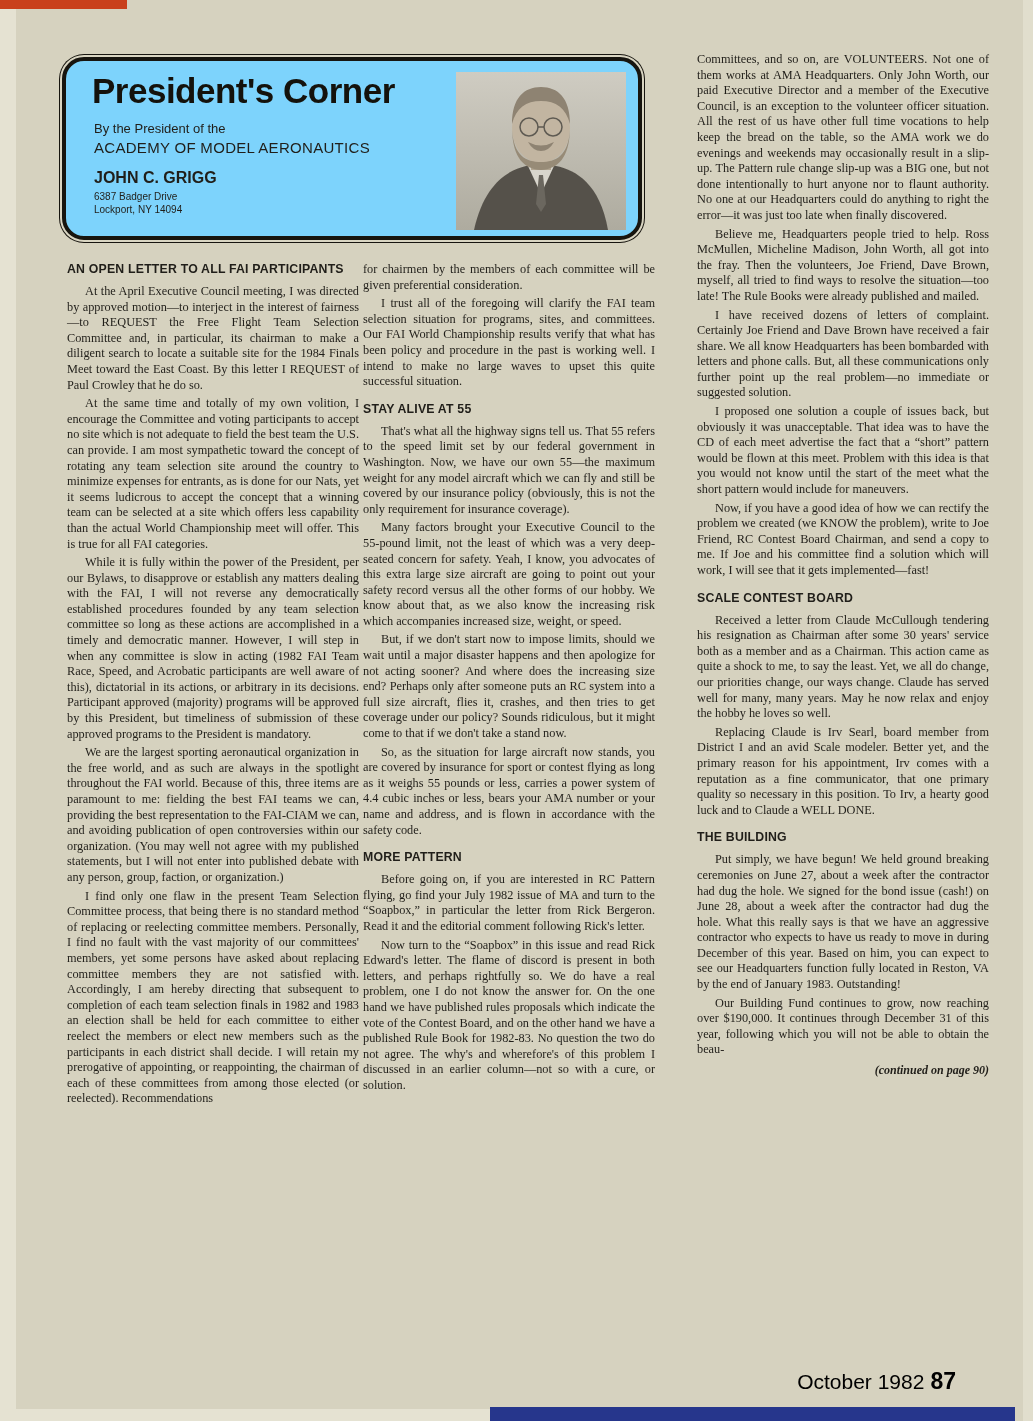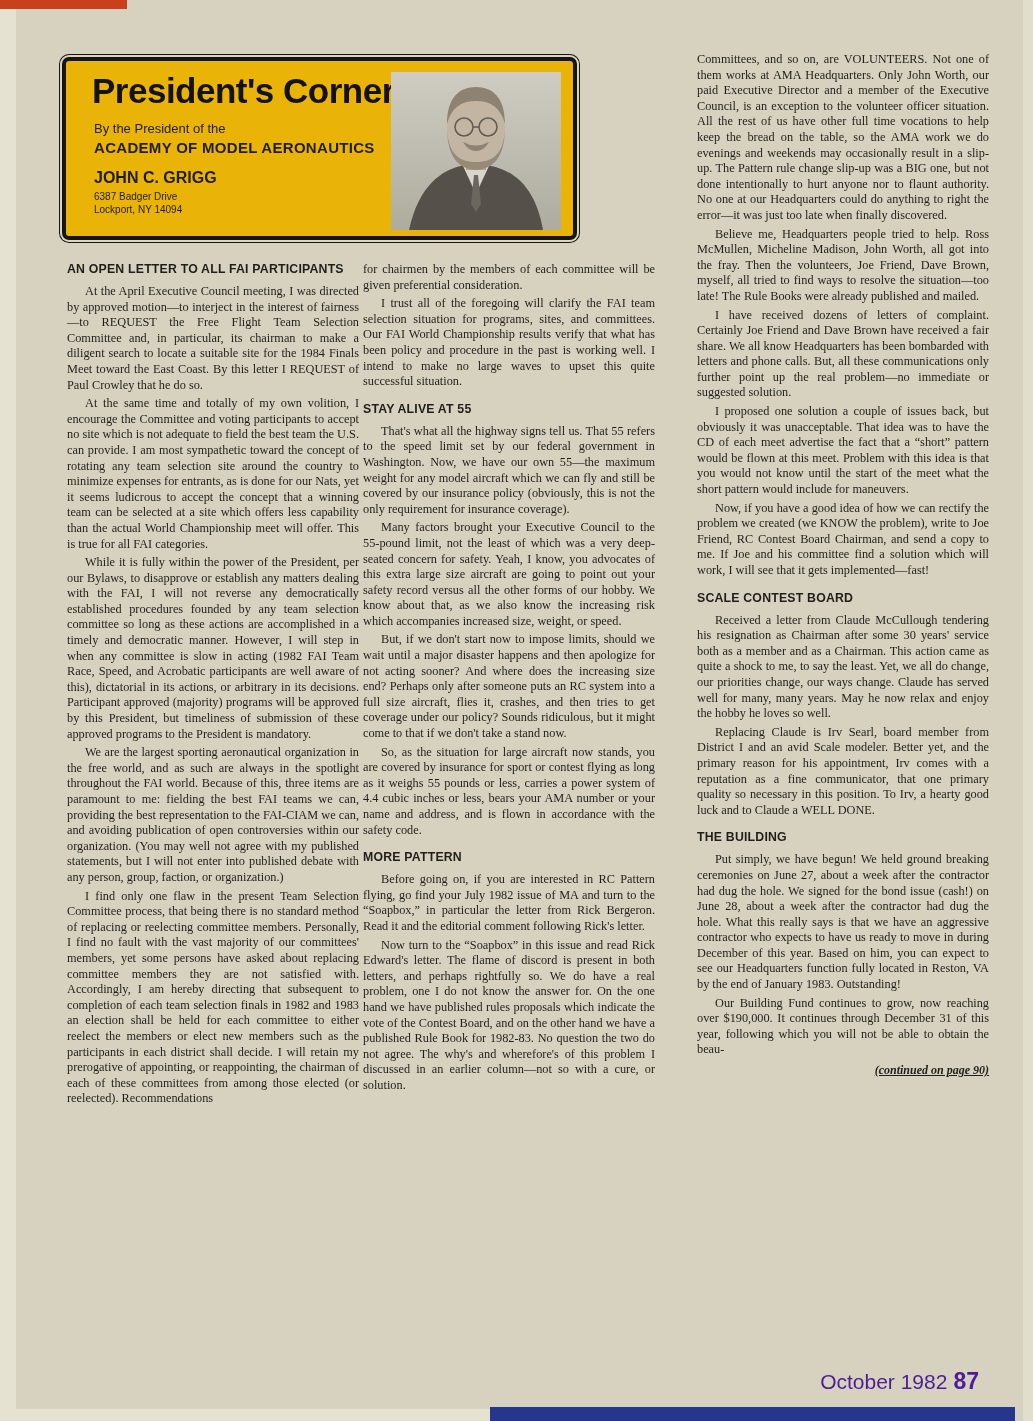--- a/index.html
+++ b/index.html
@@ -11,61 +11,61 @@
     color:#201e19;
     overflow:hidden;
   }
   .edge-left { position:absolute; left:0; top:0; width:16px; height:100%; background:#e5e2d2; }
   .edge-right { position:absolute; right:0; top:0; width:10px; height:100%; background:#e1decd; }
   .edge-bottom-left { position:absolute; left:0; bottom:0; width:490px; height:12px; background:#e5e2d2; }
   .red-bar { position:absolute; left:0; top:0; width:127px; height:9px; background:#c9401c; }
   .blue-bar { position:absolute; left:490px; bottom:0; width:525px; height:14px; background:#26368c; }
 
   .hdr-box {
-    position:absolute; left:62px; top:57px; width:515px; height:183px;
-    background:#eab308;
+    position:absolute; left:62px; top:57px; width:580px; height:183px;
+    background:#7dd3fc;
     border:4px solid #17150f;
-    border-radius:7px;
+    border-radius:22px;
     box-shadow:0 0 0 2px #d9d5c2, 0 0 0 3px #17150f;
     box-sizing:border-box;
   }
   .hdr-text { position:absolute; left:26px; top:10px; width:390px; }
   .hdr-title {
     font-family:"Liberation Sans", sans-serif;
     font-weight:bold; font-size:35px; letter-spacing:-0.5px;
     color:#14120c; margin:0 0 10px 0;
   }
   .hdr-byline { font-family:"Liberation Sans", sans-serif; font-size:13px; margin:0 0 3px 2px; }
-  .hdr-org { font-family:"Liberation Sans", sans-serif; font-weight:bold; font-size:15px; margin:0 0 13px 2px; letter-spacing:0.3px; }
+  .hdr-org { font-family:"Liberation Sans", sans-serif; font-weight:normal; font-size:15px; margin:0 0 13px 2px; letter-spacing:0.3px; }
   .hdr-name { font-family:"Liberation Sans", sans-serif; font-weight:bold; font-size:16px; margin:0 0 4px 2px; }
   .hdr-addr { font-family:"Liberation Sans", sans-serif; font-size:10px; margin:0 0 2px 2px; }
   .hdr-photo { position:absolute; right:12px; top:11px; width:170px; height:158px; background:#bab7ac; }
 
   .col {
     position:absolute; width:292px;
     text-align:justify;
     font-size:12.3px; line-height:15.6px;
   }
   .col-1 { left:57px;  top:262px;margin-left:10px; }
   .col-2 { left:363px; top:262px; }
   .col-3 { left:697px; top:52px;  }
   .col p { margin:0 0 3px 0; text-indent:18px; }
   .col p.noindent { text-indent:0; }
   .colhead {
     font-family:"Liberation Sans", sans-serif;
     font-weight:bold; font-size:12.3px; letter-spacing:0.2px;
     margin:12px 0 7px 0; text-align:left; line-height:15px;
   }
   .colhead.first { margin-top:0; }
-  .continued { text-align:right; font-style:italic; font-weight:bold; font-size:12px; margin-top:5px;text-decoration:underline; }
+  .continued { text-align:right; font-style:italic; font-weight:bold; font-size:12px; margin-top:5px; }
 
   .footer {
-    position:absolute; right:54px; bottom:26px;
+    position:absolute; right:77px; bottom:26px;
     font-family:"Liberation Sans", sans-serif;
-    font-size:21px; color:#4c1d95;
+    font-size:21px; color:#000000;
   }
   .footer .pgnum { font-weight:bold; font-size:23px; margin-left:6px; }
 </style>
 </head>
 <body>
 
 <div class="page">
 
   <div class="edge-left"></div>
   <div class="edge-right"></div>

